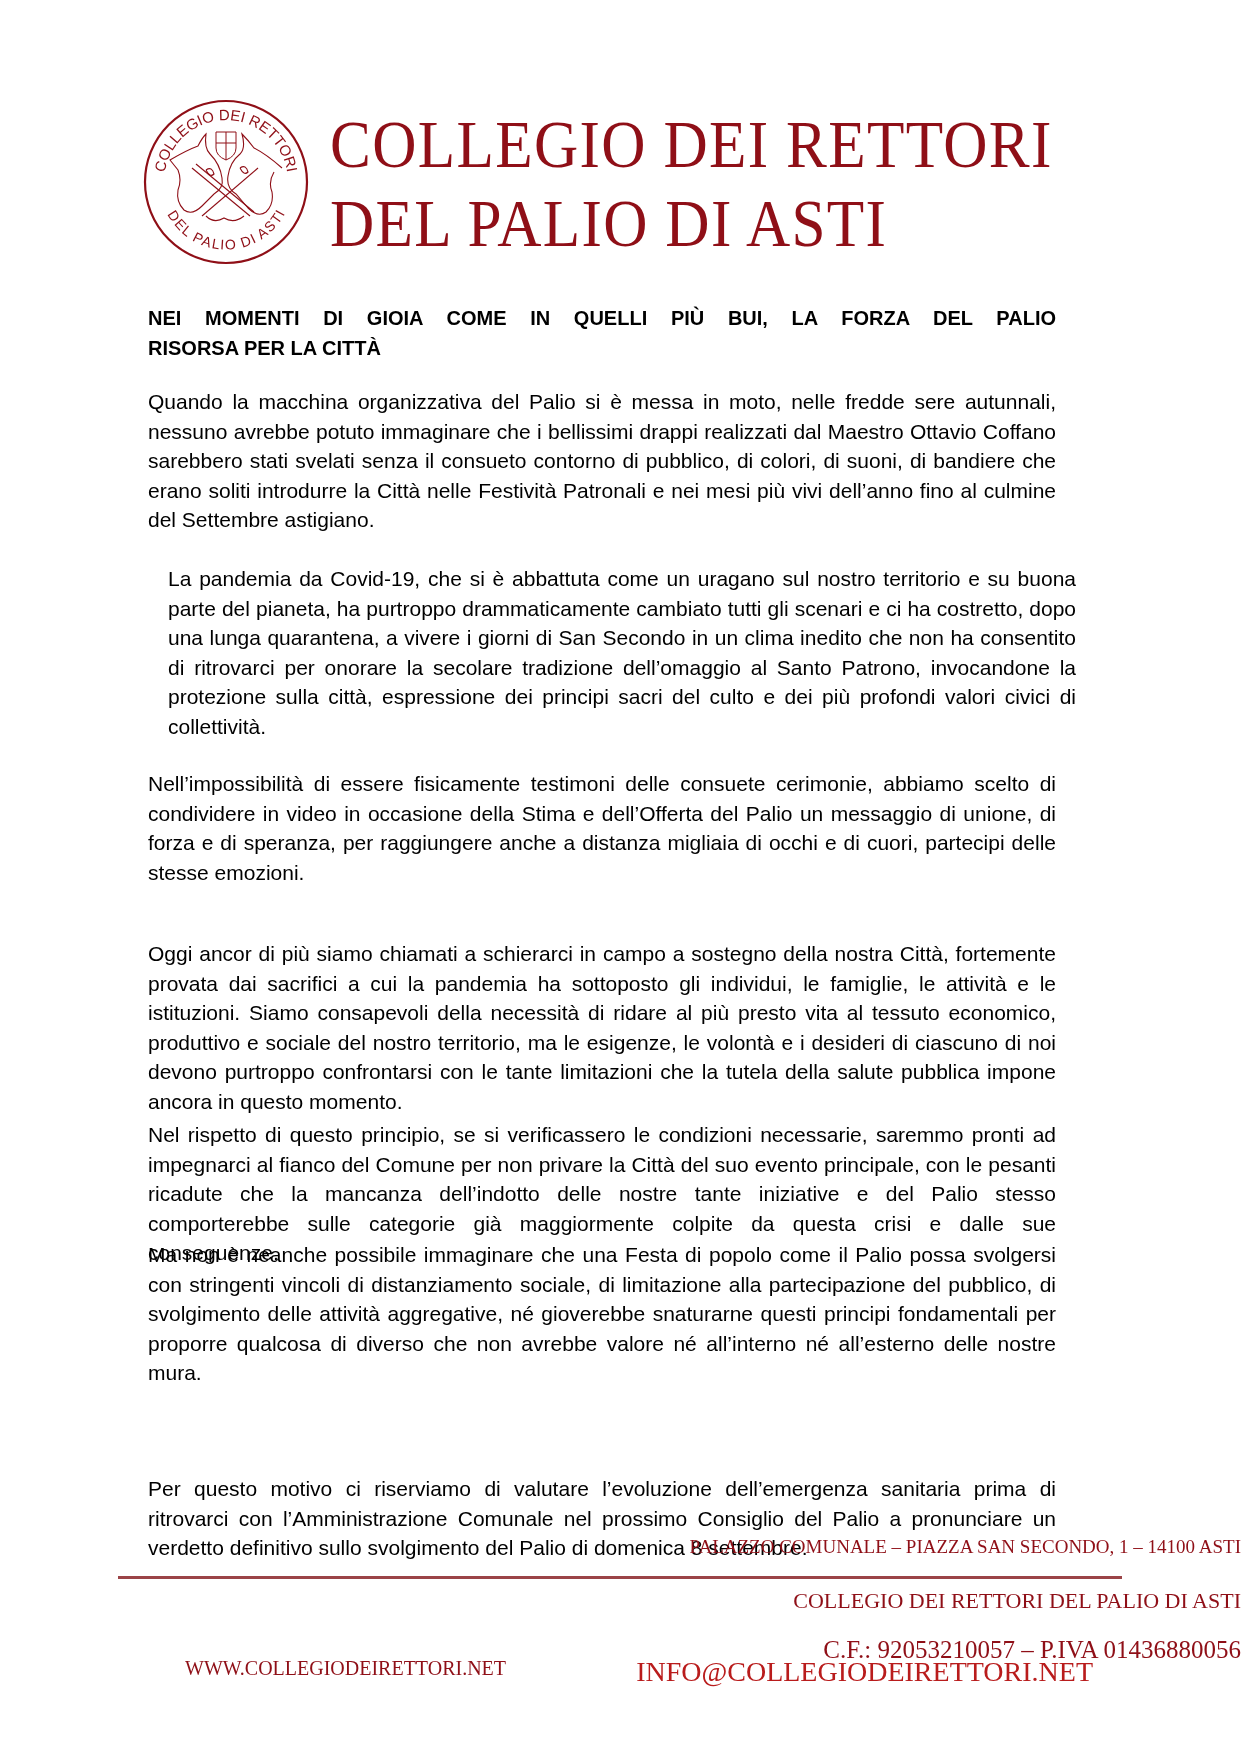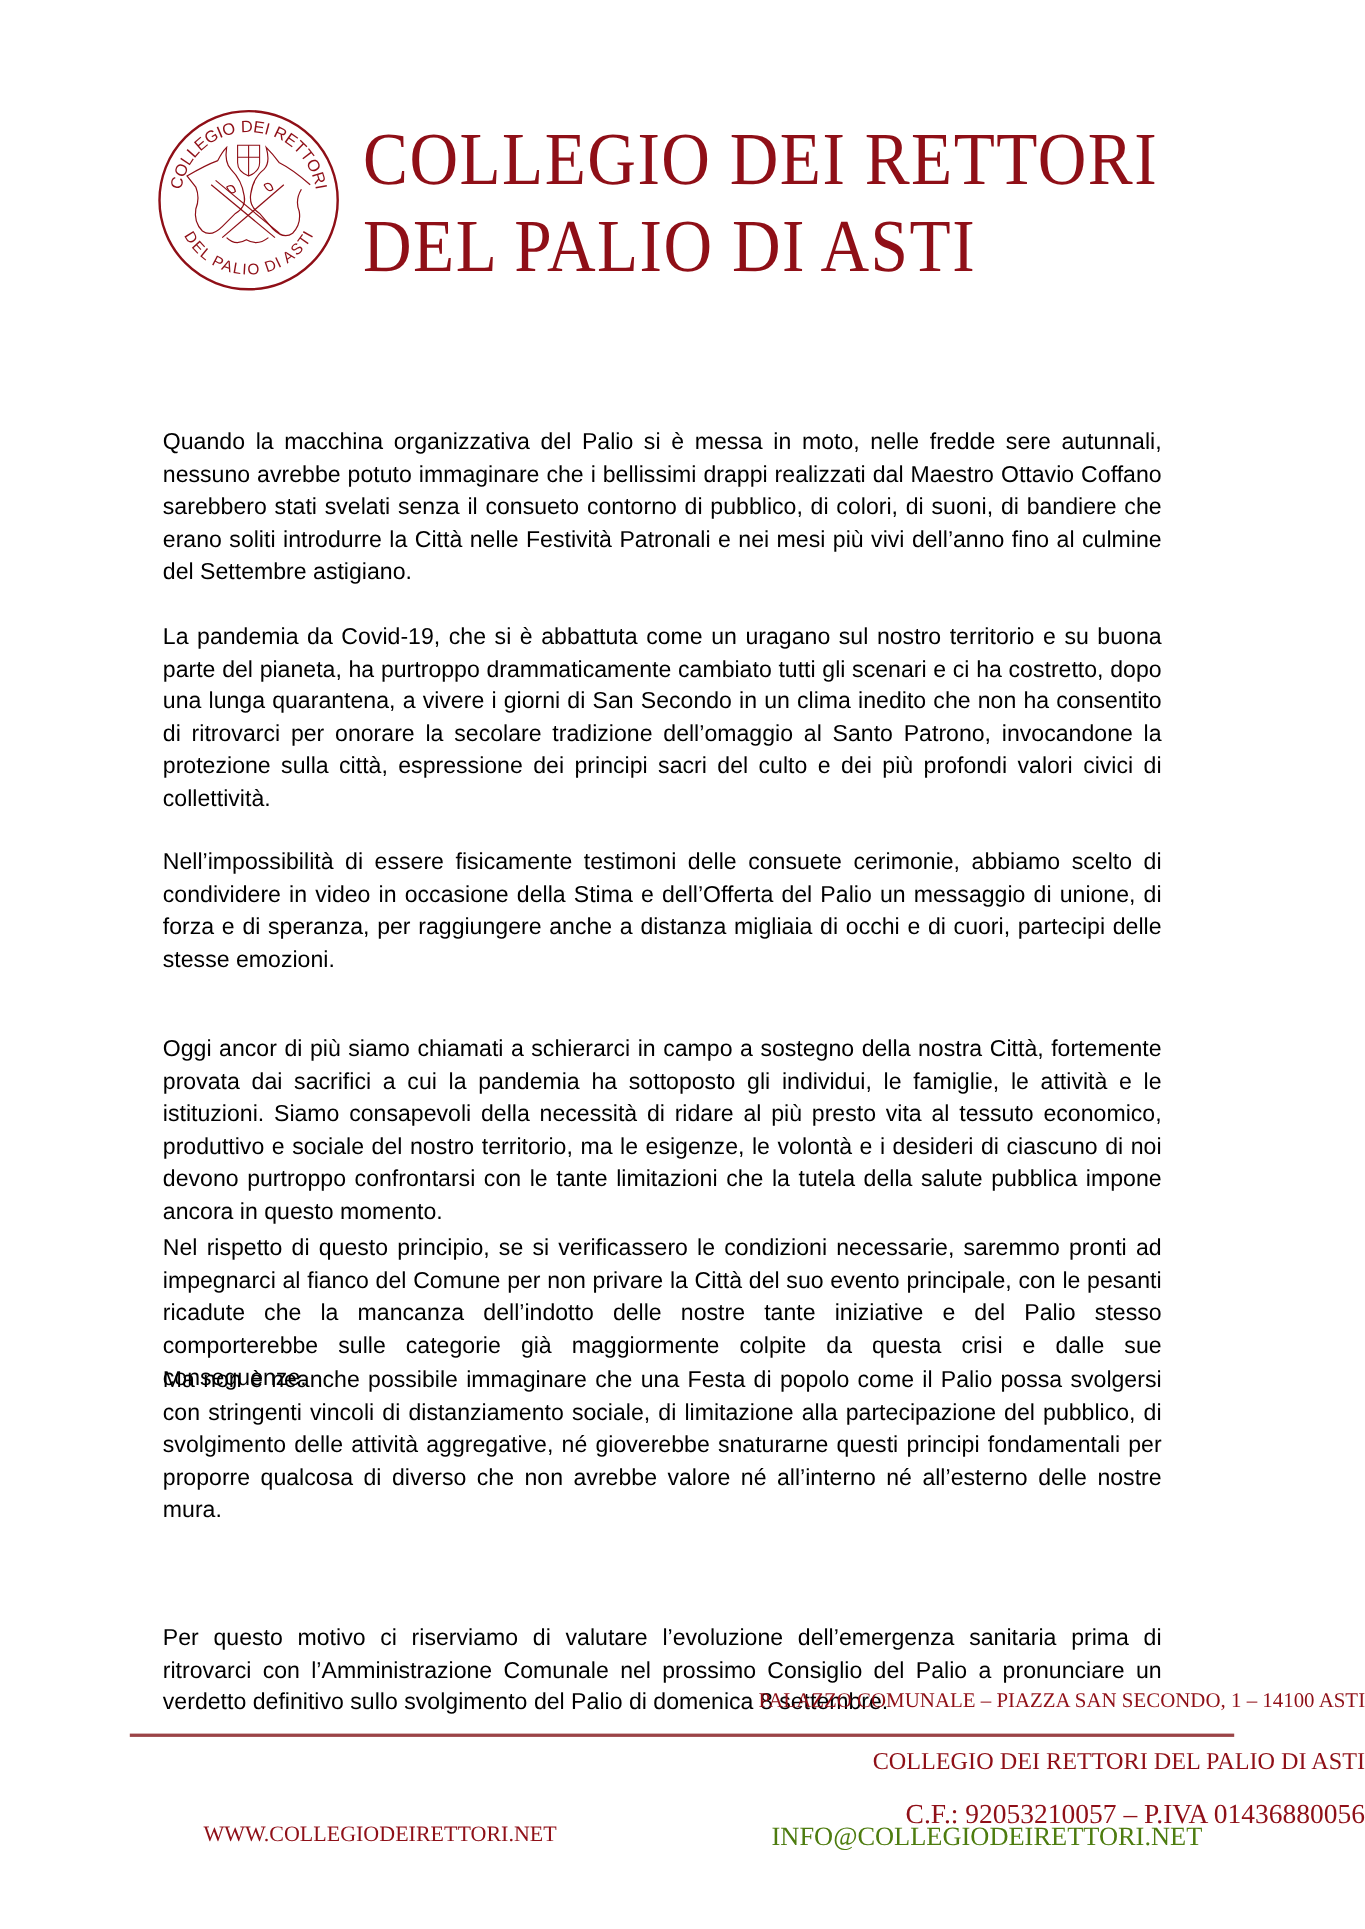--- a/index.html
+++ b/index.html
@@ -18,37 +18,37 @@
   .heading { position: absolute; left: 148px; top: 303px; width: 908px;
              font-family: "Liberation Sans", "DejaVu Sans", sans-serif;
              font-weight: bold; font-size: 20px; line-height: 30px; color: #000;
              text-align: justify; text-align-last: left; }
   .heading .line1 { display: block; text-align: justify; text-align-last: justify; }
 
   .body-text { position: absolute; left: 148px; width: 908px;
                font-family: "Liberation Sans", "DejaVu Sans", sans-serif;
                font-size: 21px; line-height: 29.6px; color: #000; text-align: justify; margin: 0; }
   .p1 { top: 387px; }
-  .p2 { top: 564px; }
+  .p2 { top: 564px; margin-left: 20px; }
   .p3 { top: 769px; }
   .p4 { top: 939px; }
   .p5 { top: 1120px; }
   .p6 { top: 1240px; }
   .p7 { top: 1474px; }
 
   .footer-rule { position: absolute; left: 118px; top: 1576px; width: 1004px; height: 3px; background: #9b4447; }
   .footer-line { position: absolute; left: 0; width: 1241px; text-align: right; color: #8f0f17;
                  font-family: "Liberation Serif", "DejaVu Serif", serif; white-space: nowrap; line-height: 1; }
   .f1 { top: 1590px; font-size: 22px; }
   .f2 { top: 1537px; font-size: 19px; }
   .f3 { top: 1637px; font-size: 25px; }
   .footer-web { position: absolute; left: 137px; top: 1658px; color: #8f0f17;
                 font-family: "Liberation Serif", "DejaVu Serif", serif; font-size: 20px; line-height: 1; white-space: nowrap; margin-left: 48px; }
-  .footer-mail { position: absolute; right: 148px; top: 1658px; color: #4d7c0f;
-                 font-family: "Liberation Serif", "DejaVu Serif", serif; font-size: 24px; line-height: 1; white-space: nowrap; }
+  .footer-mail { position: absolute; right: 148px; top: 1658px; color: #b91c1c;
+                 font-family: "Liberation Serif", "DejaVu Serif", serif; font-size: 28px; line-height: 1; white-space: nowrap; }
 </style>
 </head>
 <body>
 
 <div class="page">
 
   <div class="logo">
     <svg width="168" height="168" viewBox="0 0 168 168">
       <defs>
         <path id="arcTop" d="M 22 84 A 62 62 0 0 1 146 84"></path>
@@ -77,20 +77,24 @@
         <path d="M 64 72 q 6 -4 8 4 q -4 4 -8 -4"></path>
         <path d="M 98 70 q 6 -4 8 4 q -4 4 -8 -4"></path>
         <path d="M 64 118 q 8 8 18 2 q 10 6 20 -2"></path>
       </g>
     </svg>
   </div>
 
   <div class="title l1">COLLEGIO DEI RETTORI</div>
   <div class="title l2">DEL PALIO DI ASTI</div>
 
+  <div class="heading">
+    <span class="line1">NEI MOMENTI DI GIOIA COME IN QUELLI PIÙ BUI, LA FORZA DEL PALIO</span>
+    <span>RISORSA PER LA CITTÀ</span>
+  </div>
 
   <p class="body-text p1">Quando la macchina organizzativa del Palio si è messa in moto, nelle fredde sere autunnali, nessuno avrebbe potuto immaginare che i bellissimi drappi realizzati dal Maestro Ottavio Coffano sarebbero stati svelati senza il consueto contorno di pubblico, di colori, di suoni, di bandiere che erano soliti introdurre la Città nelle Festività Patronali e nei mesi più vivi dell’anno fino al culmine del Settembre astigiano.</p>
   <p class="body-text p2">La pandemia da Covid-19, che si è abbattuta come un uragano sul nostro territorio e su buona parte del pianeta, ha purtroppo drammaticamente cambiato tutti gli scenari e ci ha costretto, dopo una lunga quarantena, a vivere i giorni di San Secondo in un clima inedito che non ha consentito di ritrovarci per onorare la secolare tradizione dell’omaggio al Santo Patrono, invocandone la protezione sulla città, espressione dei principi sacri del culto e dei più profondi valori civici di collettività.</p>
   <p class="body-text p3">Nell’impossibilità di essere fisicamente testimoni delle consuete cerimonie, abbiamo scelto di condividere in video in occasione della Stima e dell’Offerta del Palio un messaggio di unione, di forza e di speranza, per raggiungere anche a distanza migliaia di occhi e di cuori, partecipi delle stesse emozioni.</p>
   <p class="body-text p4">Oggi ancor di più siamo chiamati a schierarci in campo a sostegno della nostra Città, fortemente provata dai sacrifici a cui la pandemia ha sottoposto gli individui, le famiglie, le attività e le istituzioni.  Siamo consapevoli della necessità di ridare al più presto vita al tessuto economico, produttivo e sociale del nostro territorio, ma le esigenze, le volontà e i desideri di ciascuno di noi devono purtroppo confrontarsi con le tante limitazioni che la tutela della salute pubblica impone ancora in questo momento.</p>
   <p class="body-text p5">Nel rispetto di questo principio, se si verificassero le condizioni necessarie, saremmo pronti ad impegnarci al fianco del Comune per non privare la Città del suo evento principale, con le pesanti ricadute che la mancanza dell’indotto delle nostre tante iniziative e del Palio stesso comporterebbe sulle categorie già maggiormente colpite da questa crisi e dalle sue conseguenze.</p>
   <p class="body-text p6">Ma non è neanche possibile immaginare che una Festa di popolo come il Palio possa svolgersi con stringenti vincoli di distanziamento sociale, di limitazione alla partecipazione del pubblico, di svolgimento delle attività aggregative, né gioverebbe snaturarne questi principi fondamentali per proporre qualcosa di diverso che non avrebbe valore né all’interno né all’esterno delle nostre mura.</p>
   <p class="body-text p7">Per questo motivo ci riserviamo di valutare l’evoluzione dell’emergenza sanitaria prima di ritrovarci con l’Amministrazione Comunale nel prossimo Consiglio del Palio a pronunciare un verdetto definitivo sullo svolgimento del Palio di domenica 8 settembre.</p>
 
   <div class="footer-rule"></div>

